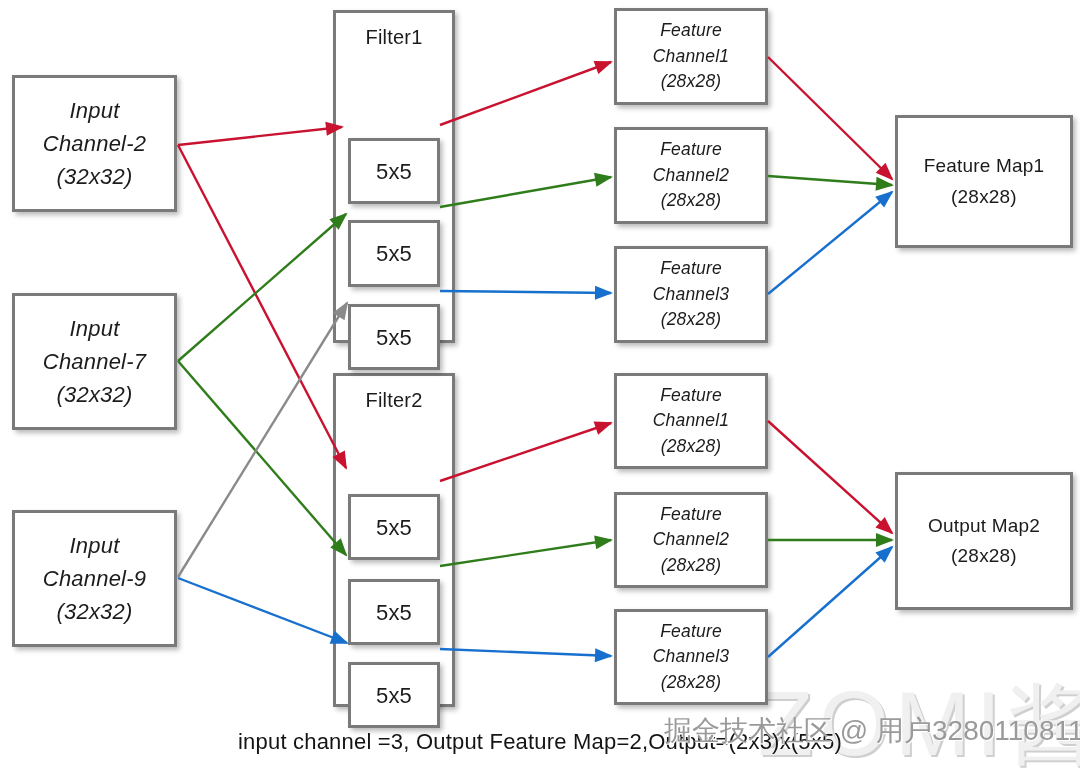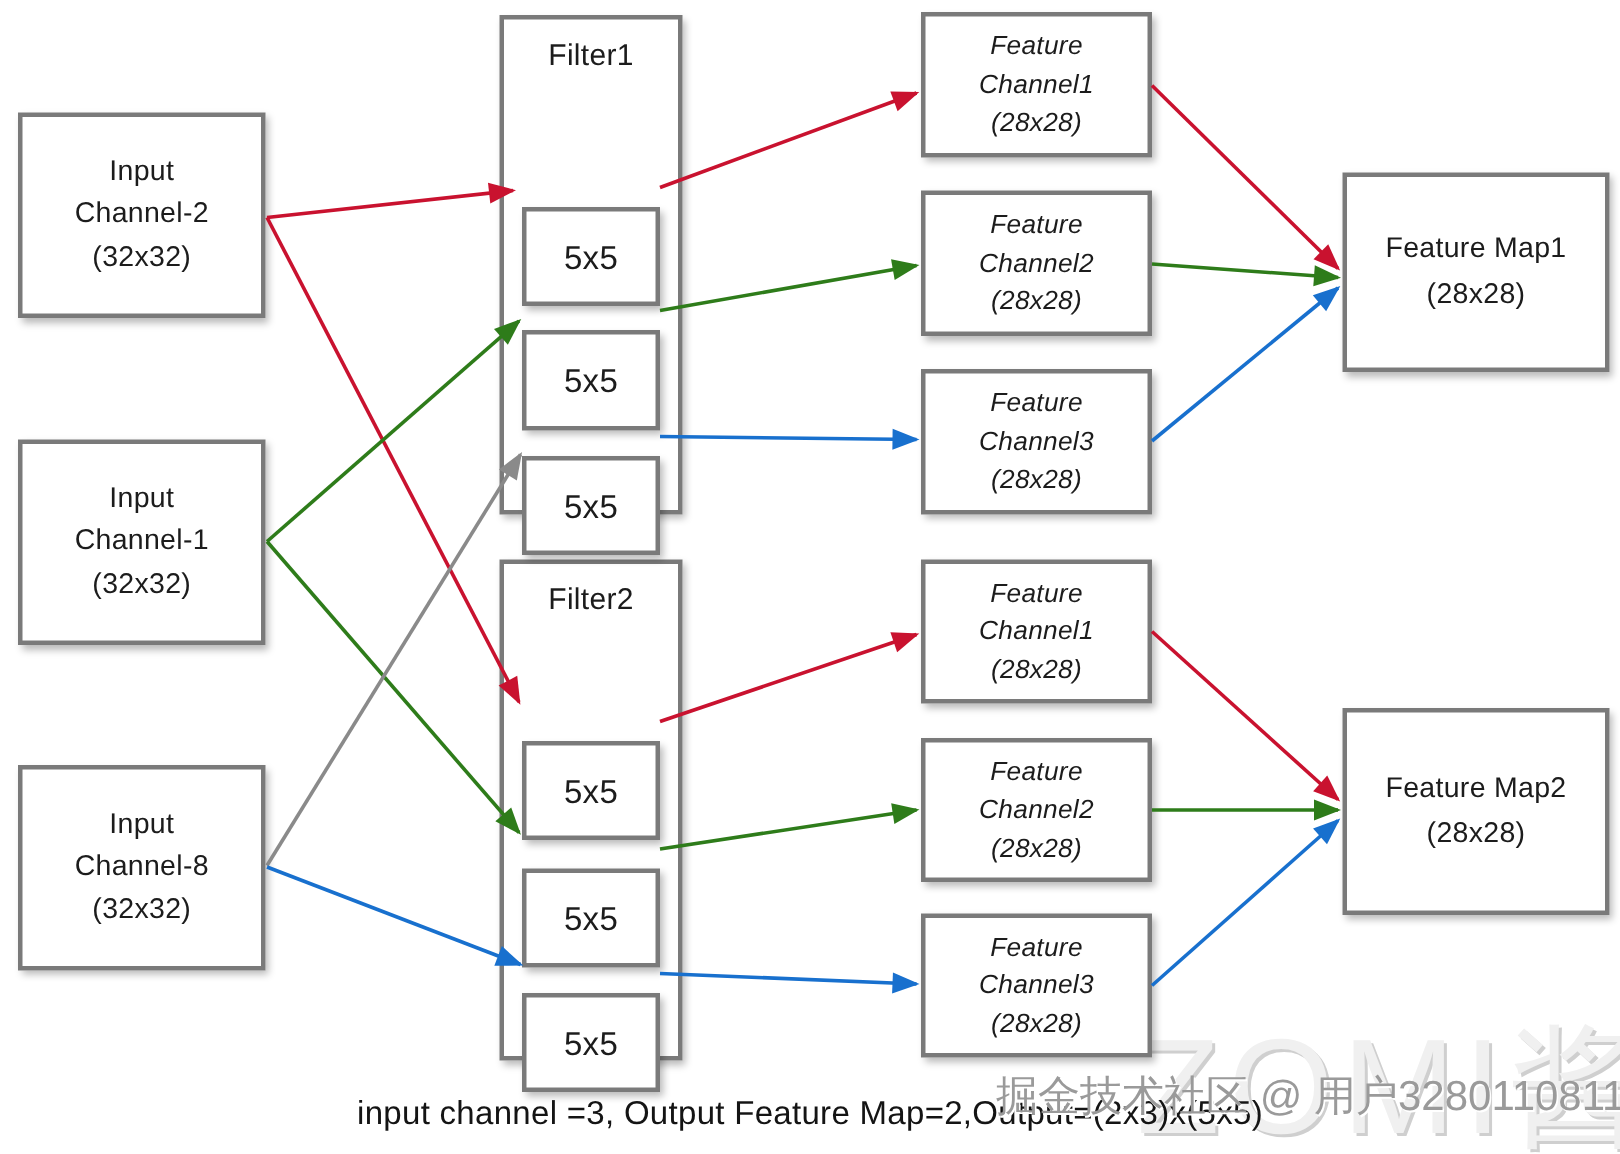--- a/index.html
+++ b/index.html
@@ -18,21 +18,21 @@
     border:3px solid #7a7a7a;
     box-shadow:2.5px 3px 5px rgba(0,0,0,0.28);
     display:flex;
     flex-direction:column;
     align-items:center;
     justify-content:center;
     text-align:center;
     line-height:1.5;
     letter-spacing:0.2px;
   }
-  .n-input{font-size:19px;}
+  .n-input{font-size:22px;font-style:italic;}
   .n-feature{font-size:17.5px;line-height:1.45;font-style:italic;}
   .n-map{font-size:19px;line-height:1.6;}
   .n-kernel{font-size:22px;margin-top:46px;}
   .n-group{justify-content:flex-start;padding-top:9px;font-size:20px;}
   #connector-layer{
     position:absolute;left:0;top:0;
     pointer-events:none;
   }
   #caption{
     position:absolute;left:0;top:729px;width:1080px;
@@ -65,26 +65,26 @@
 <div id="stage">
   <div id="bg-watermark">ZOMI酱</div>
   <div id="nodes-root">
       <div class="node n-input" style="left: 12px; top: 75px; width: 165px; height: 137px;">
         <div class="line">Input</div>
         <div class="line">Channel-2</div>
         <div class="line">(32x32)</div>
       </div>
       <div class="node n-input" style="left: 12px; top: 293px; width: 165px; height: 137px;">
         <div class="line">Input</div>
-        <div class="line">Channel-1</div>
+        <div class="line">Channel-7</div>
         <div class="line">(32x32)</div>
       </div>
       <div class="node n-input" style="left: 12px; top: 510px; width: 165px; height: 137px;">
         <div class="line">Input</div>
-        <div class="line">Channel-8</div>
+        <div class="line">Channel-9</div>
         <div class="line">(32x32)</div>
       </div>
       <div class="node n-group" style="left: 333px; top: 10px; width: 122px; height: 333px;">
         <div class="line">Filter1</div>
       </div>
       <div class="node n-group" style="left: 333px; top: 373px; width: 122px; height: 334px;">
         <div class="line">Filter2</div>
       </div>
       <div class="node n-kernel" style="left: 348px; top: 92px; width: 92px; height: 66px;">
         <div class="line">5x5</div>
@@ -132,21 +132,21 @@
       <div class="node n-feature" style="left: 614px; top: 609px; width: 154px; height: 96px;">
         <div class="line">Feature</div>
         <div class="line">Channel3</div>
         <div class="line">(28x28)</div>
       </div>
       <div class="node n-map" style="left: 895px; top: 115px; width: 178px; height: 133px;">
         <div class="line">Feature Map1</div>
         <div class="line">(28x28)</div>
       </div>
       <div class="node n-map" style="left: 895px; top: 472px; width: 178px; height: 138px;">
-        <div class="line">Feature Map2</div>
+        <div class="line">Output Map2</div>
         <div class="line">(28x28)</div>
       </div>
     </div>
   <div id="caption">input channel =3, Output Feature Map=2,Output=(2x3)x(5x5)</div>
   <div id="overlay-watermark">掘金技术社区 @ 用户32801108110</div>
 <svg id="connector-layer" width="1080" height="769">
       <defs>
         <marker id="ah-red" markerUnits="userSpaceOnUse" markerWidth="20" markerHeight="16" refX="17" refY="8" orient="auto">
           <path d="M1,1 L19,8 L1,15 Z" fill="#C9122F"></path>
         </marker>

